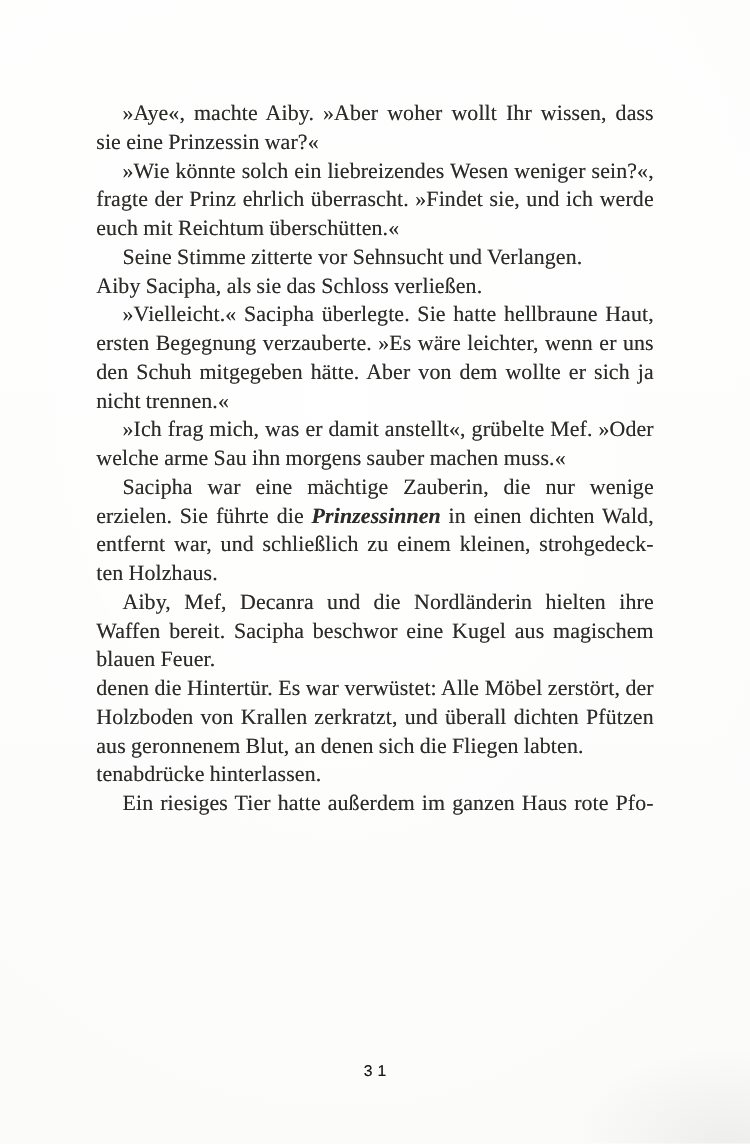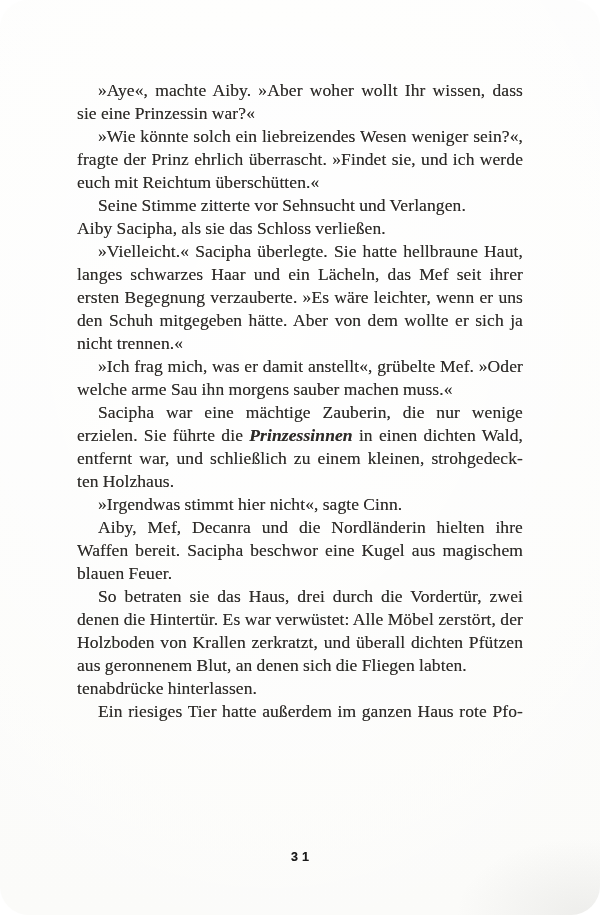--- a/index.html
+++ b/index.html
@@ -45,55 +45,52 @@
     font-style: italic;
     font-weight: bold;
   }
   .page-number {
     position: absolute;
     top: 850px;
     left: 0;
     width: 600px;
     text-align: center;
     font-family: "Liberation Sans", sans-serif;
-    font-weight: 700;
+    font-weight: 400;
     font-size: 12.5px;
     letter-spacing: 4px;
     text-indent: 4px;
     text-shadow: 0 0 0.5px rgba(20, 20, 20, 0.6);
   }
 </style>
 </head>
 <body>
 
-<div class="page" style="background-color: rgb(252, 252, 251); border-radius: 29px;">
+<div class="page" style="background-color: rgb(252, 252, 251);">
   <div class="text-block" style="color: rgb(45, 43, 40);">
       <div class="line indent just"><span>»Aye«, machte Aiby. »Aber woher wollt Ihr wissen, dass</span></div>
       <div class="line"><span>sie eine Prinzessin war?«</span></div>
       <div class="line indent just"><span>»Wie könnte solch ein liebreizendes Wesen weniger sein?«,</span></div>
       <div class="line just"><span>fragte der Prinz ehrlich überrascht. »Findet sie, und ich werde</span></div>
       <div class="line"><span>euch mit Reichtum überschütten.«</span></div>
       <div class="line indent"><span>Seine Stimme zitterte vor Sehnsucht und Verlangen.</span></div>
       <div class="line"><span>Aiby Sacipha, als sie das Schloss verließen.</span></div>
       <div class="line indent just"><span>»Vielleicht.« Sacipha überlegte. Sie hatte hellbraune Haut,</span></div>
-      <div class="line just"><span>langes schwarzes Haar und ein Lächeln, das Mef seit ihrer</span></div>
       <div class="line just"><span>ersten Begegnung verzauberte. »Es wäre leichter, wenn er uns</span></div>
       <div class="line just"><span>den Schuh mitgegeben hätte. Aber von dem wollte er sich ja</span></div>
       <div class="line"><span>nicht trennen.«</span></div>
       <div class="line indent just"><span>»Ich frag mich, was er damit anstellt«, grübelte Mef. »Oder</span></div>
       <div class="line"><span>welche arme Sau ihn morgens sauber machen muss.«</span></div>
       <div class="line indent just"><span>Sacipha war eine mächtige Zauberin, die nur wenige</span></div>
       <div class="line just"><span>erzielen. Sie führte die </span><i>Prinzessinnen</i><span> in einen dichten Wald,</span></div>
       <div class="line just"><span>entfernt war, und schließlich zu einem kleinen, strohgedeck-</span></div>
       <div class="line"><span>ten Holzhaus.</span></div>
-      <div class="line indent"><span>»Irgendwas stimmt hier nicht«, sagte Cinn.</span></div>
       <div class="line indent just"><span>Aiby, Mef, Decanra und die Nordländerin hielten ihre</span></div>
       <div class="line just"><span>Waffen bereit. Sacipha beschwor eine Kugel aus magischem</span></div>
       <div class="line"><span>blauen Feuer.</span></div>
-      <div class="line indent just"><span>So betraten sie das Haus, drei durch die Vordertür, zwei</span></div>
       <div class="line just"><span>denen die Hintertür. Es war verwüstet: Alle Möbel zerstört, der</span></div>
       <div class="line just"><span>Holzboden von Krallen zerkratzt, und überall dichten Pfützen</span></div>
       <div class="line"><span>aus geronnenem Blut, an denen sich die Fliegen labten.</span></div>
       <div class="line"><span>tenabdrücke hinterlassen.</span></div>
       <div class="line indent just"><span>Ein riesiges Tier hatte außerdem im ganzen Haus rote Pfo-</span></div>
     </div>
   <div class="page-number" style="color: rgb(26, 26, 26);">31</div>
 </div>
 
 </body></html>

